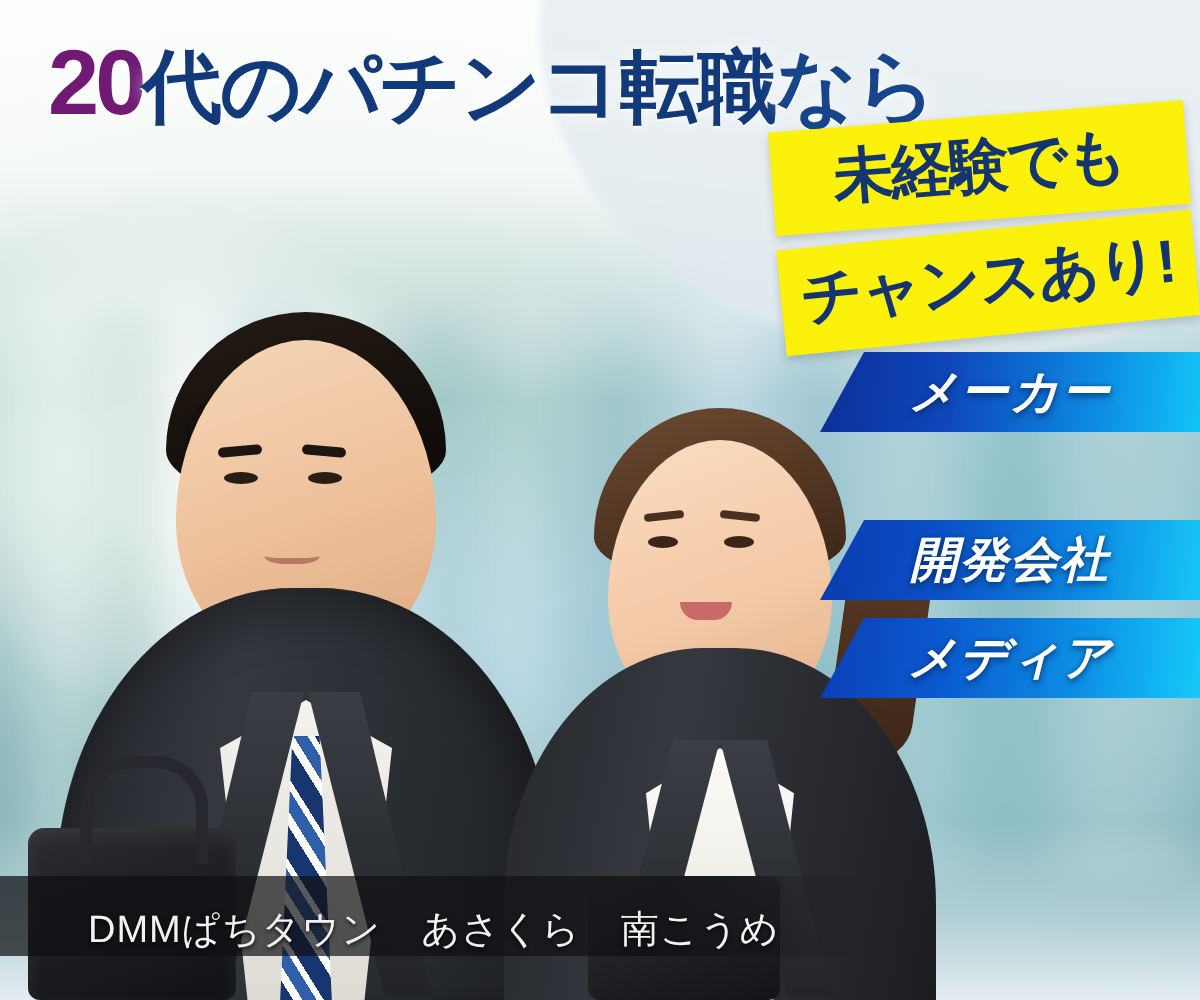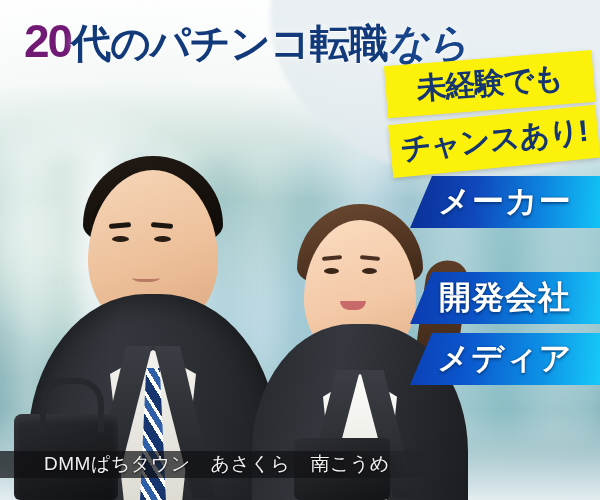--- a/index.html
+++ b/index.html
@@ -184,21 +184,21 @@
   
   .headline{
     position:absolute;left:24px;top:18px;
     font-size:40px;line-height:1;font-weight:bold;
     color:#123a7a;
     letter-spacing:-1px;
     text-shadow:0 1px 0 rgba(255,255,255,.9), 0 0 10px rgba(255,255,255,.85);
     white-space:nowrap;
   }
   .headline .num{font-size:46px;color:#701a75;letter-spacing:-2px;}
-  .headline .tail-kana{color:#17458c;font-style:italic;}
+  .headline .tail-kana{color:#17458c;}
 
   .logo{
     position:absolute;left:24px;top:70px;
     font-size:62px;line-height:1;font-weight:bold;font-style:italic;
     color:#15407f;letter-spacing:-1px;white-space:nowrap;
     text-shadow:0 2px 4px rgba(255,255,255,.8);
   }
   .logo .up-u{color:#1c9ce0;position:relative;display:inline-block;}
   .logo .up-u:after{
     content:"";position:absolute;right:-2px;top:-4px;
@@ -218,38 +218,39 @@
     white-space:nowrap;
     box-shadow:0 2px 5px rgba(0,0,0,.18);
   }
   .badge .line1{font-size:30px;padding:5px 10px 6px;letter-spacing:-1px;}
   .badge .line2{font-size:30px;padding:5px 10px 7px;letter-spacing:-1px;margin-top:5px;transform:rotate(-1.2deg);}
 
   
   .cat-list{position:absolute;right:0;top:176px;width:190px;}
   .cat{
     position:relative;
-    height:52px;margin-bottom:9px;
+    height:40px;margin-bottom:9px;
     display:flex;align-items:center;justify-content:center;
-    color:#fff;font-weight:bold;font-size:32px;letter-spacing:1px;
+    color:#fff;font-weight:bold;font-size:24px;letter-spacing:1px;
     clip-path:polygon(22px 0,100% 0,100% 100%,0 100%);
     text-shadow:0 2px 3px rgba(0,40,90,.55), 0 0 2px rgba(0,30,80,.5);
     box-shadow:0 2px 6px rgba(0,0,0,.22);
+    font-style:italic;
   }
   .cat.c1{background:linear-gradient(95deg,#0b2f96 0%,#0f47bb 34%,#0d86e0 70%,#12c3f6 100%);}
   .cat.c2{background:linear-gradient(95deg,#4710e6 0%,#5323ef 28%,#2f6ef0 66%,#31b6f3 100%);}
   .cat.c3{background:linear-gradient(95deg,#0b3bb0 0%,#0b50c6 32%,#0c8ae2 70%,#18c6f7 100%);margin-top:44px;}
   .cat.c4{background:linear-gradient(95deg,#6a17e8 0%,#6a2bf0 26%,#3a73f0 64%,#33b8f4 100%);}
   .cat.c5{background:linear-gradient(95deg,#0c3fb6 0%,#0b57cd 30%,#0d92e6 70%,#16c9f8 100%);}
 
   
   .caption-bar{
-    position:absolute;left:0;bottom:22px;width:430px;height:27px;
+    position:absolute;left:0;bottom:22px;width:430px;height:40px;
     background:linear-gradient(90deg,rgba(15,15,18,.72) 0%,rgba(15,15,18,.66) 78%,rgba(15,15,18,0) 100%);
-    display:flex;align-items:flex-start;
+    display:flex;align-items:flex-end;
   }
   .caption-text{
     color:#f2f2f2;font-size:19px;padding-left:44px;white-space:nowrap;letter-spacing:.5px;
     text-shadow:0 1px 2px rgba(0,0,0,.8);
   }
   .caption-text .sp{display:inline-block;width:20px;}
 </style>
 </head>
 <body>
 

